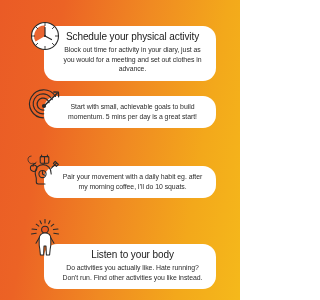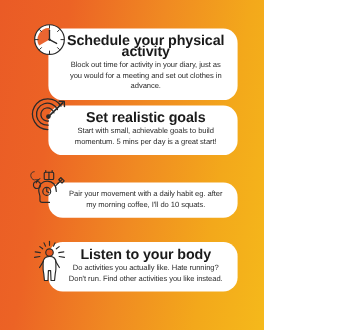--- a/index.html
+++ b/index.html
@@ -23,22 +23,22 @@
     position: absolute;
     left: 44px;
     width: 172px;
     background: #FFFFFF;
     border-radius: 13px;
     box-sizing: border-box;
     padding: 6px 9px 7px 14px;
     text-align: center;
   }
   .card-title {
-    font-size: 13px;
-    font-weight: bold;
+    font-size: 10px;
+    font-weight: normal;
     color: #1A1A1A;
     line-height: 10px;
     letter-spacing: -0.1px;
     margin: 0 0 3px 0;
   }
   .card-body {
     font-size: 6.9px;
     color: #2B2B2B;
     line-height: 9.6px;
     letter-spacing: -0.05px;
@@ -54,21 +54,21 @@
   }
   .icon svg { display: block; width: 40px; height: 40px; }
 
   
   #card-1 { top: 26px; }
   #icon-1 { top: 16px; }
   #card-2 { top: 96px; }
   #icon-2 { top: 85px; }
   #card-3 { top: 166px; }
   #icon-3 { top: 152px; }
-  #card-4 { top: 220px; }
+  #card-4 { top: 244px; }
   #icon-4 { top: 218px; }
 </style>
 </head>
 <body>
 
 <div id="poster">
 
   <div class="card" id="card-1">
     <p class="card-title">Schedule your physical activity</p>
     <p class="card-body">Block out time for activity in your diary, just as you would for a meeting and set out clothes in advance.</p>
@@ -87,21 +87,20 @@
         <line x1="29.0" y1="11.0" x2="27.3" y2="12.7"></line>
         <line x1="12.7" y1="27.3" x2="11.0" y2="29.0"></line>
       </g>
       <line x1="20" y1="20" x2="20" y2="11.5" stroke="#2A2A2A" stroke-width="1.2" stroke-linecap="round"></line>
       <line x1="20" y1="20" x2="26.5" y2="23.5" stroke="#2A2A2A" stroke-width="1.2" stroke-linecap="round"></line>
       <circle cx="20" cy="20" r="1.1" fill="#2A2A2A"></circle>
     </svg>
   </div>
 
   <div class="card" id="card-2">
-    <p class="card-title">Set realistic goals</p>
     <p class="card-body">Start with small, achievable goals to build momentum. 5 mins per day is a great start!</p>
   </div>
   <div class="icon" id="icon-2">
     <svg viewBox="0 0 40 40" xmlns="http://www.w3.org/2000/svg">
       <g fill="none" stroke="#2A2A2A" stroke-width="1.15" stroke-linecap="round">
         <path d="M30.5 11.5 A14 14 0 1 0 18.5 32.8"></path>
         <path d="M27.2 14.6 A10 10 0 1 0 18.8 28.8"></path>
         <path d="M24.0 17.7 A6 6 0 1 0 19.0 25.0"></path>
       </g>
       <circle cx="19" cy="21" r="2.1" fill="#2A2A2A"></circle>

